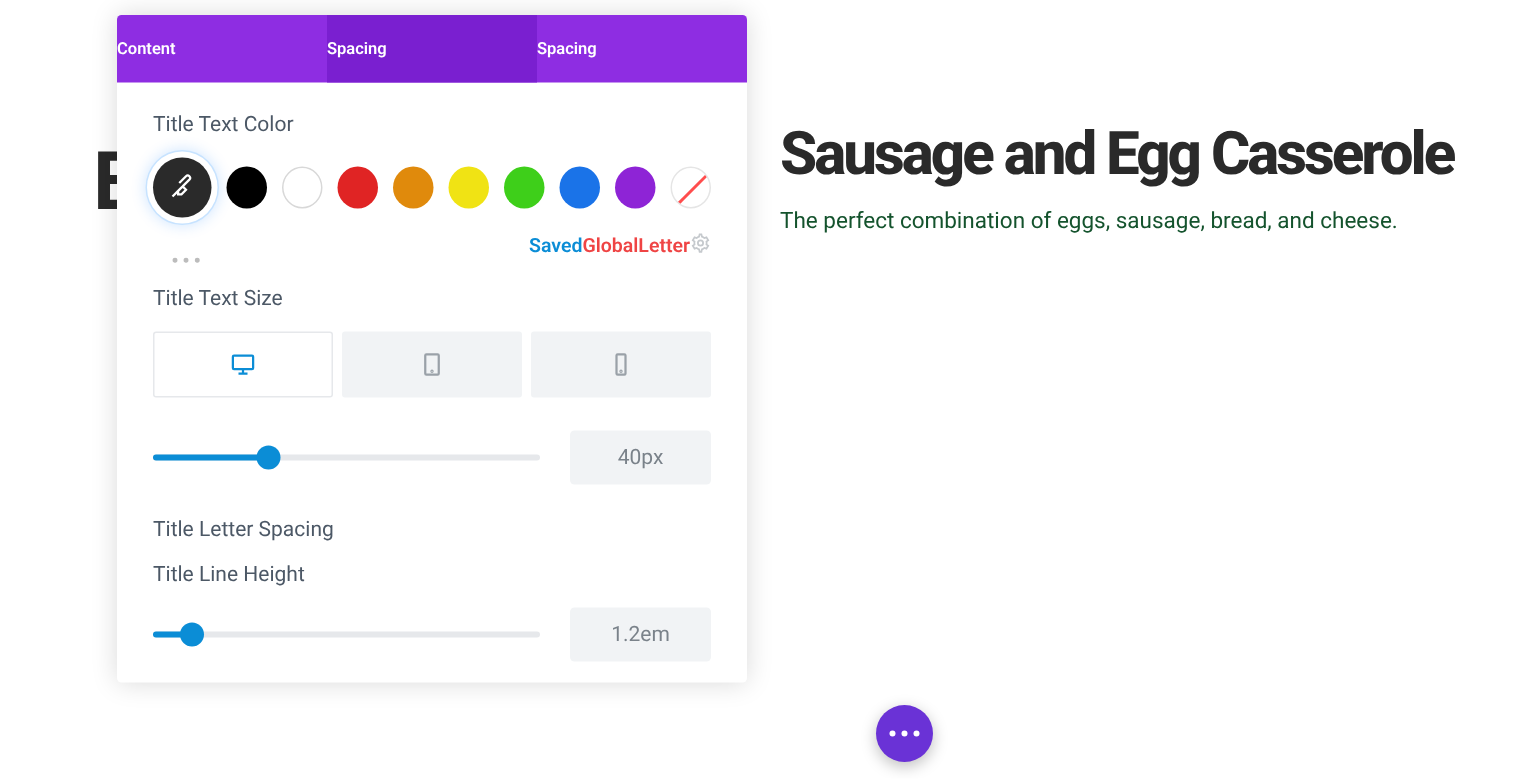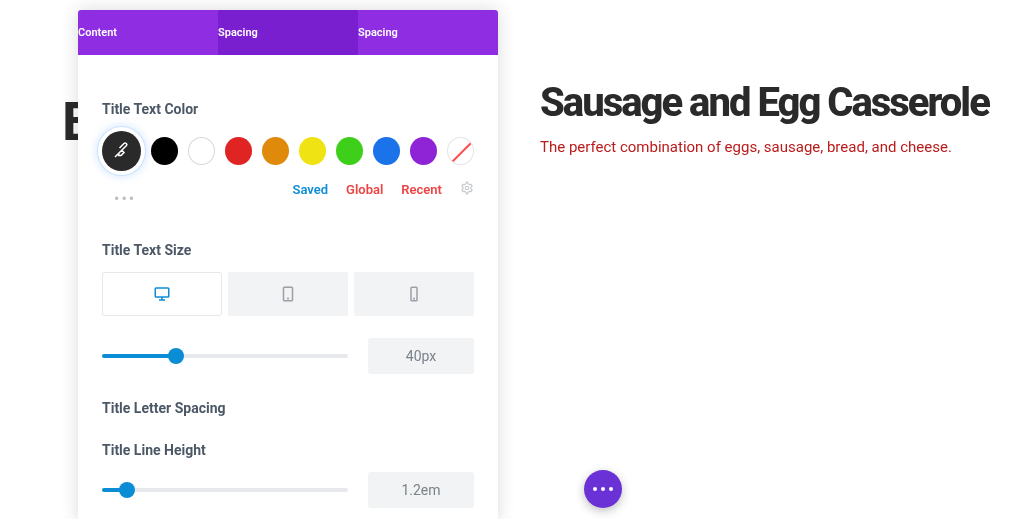--- a/index.html
+++ b/index.html
@@ -37,24 +37,24 @@
   }
   .tab.active {
     background: #7a1fd0;
   }
   .panel-body {
     padding: 20px 24px 0 24px;
     position: relative;
   }
   .section-label {
     color: #4c5866;
-    font-weight: 700;
+    font-weight: 400;
     font-size: 14px;
     margin-bottom: 14px;
-    margin-top: 26px;
+    margin-top: 0;
   }
   .swatch-row {
     display: flex;
     align-items: center;
     gap: 10px;
     margin-bottom: 10px;
   }
   .swatch {
     width: 28px;
     height: 28px;
@@ -75,21 +75,21 @@
   .swatch.clear {
     background:#fff; border:1px solid #e5e5e5; position:relative; overflow:hidden;
   }
   .swatch.clear::after {
     content:''; position:absolute; left:-4px; top:50%; width:36px; height:2px;
     background:#ff4d4d; transform: rotate(-45deg);
   }
   .more-dots { color:#bcbcbc; font-size:16px; letter-spacing:2px; margin-left:12px; }
   .palette-tabs {
     display:flex; justify-content:space-between; align-items:center;
-    gap:18px; font-size:13px; font-weight:600; margin-bottom: 18px;
+    gap:0; font-size:13px; font-weight:600; margin-bottom: 18px;
   }
   .pt-link { color:#ef4444; cursor:pointer; }
   .pt-link.active { color:#0b8dd6; }
   .pt-gear { color:#c5c9cd; cursor:pointer; }
   .device-seg {
     display:flex; gap:6px; margin-bottom:22px;
   }
   .device-btn {
     flex:1; height:44px; border:1px solid #e6e8eb;
     display:flex; align-items:center; justify-content:center;
@@ -106,37 +106,37 @@
     cursor:pointer;
   }
   .slider-fill {
     position:absolute; left:0; top:0; height:4px; background:#0b8dd6; border-radius:2px;
   }
   .slider-thumb {
     position:absolute; top:50%; width:16px; height:16px; background:#0b8dd6;
     border-radius:50%; transform:translate(-50%,-50%);
   }
   .slider-value {
-    width:106px; height:36px; background:#f1f3f5; border-radius:3px;
+    width:94px; height:36px; background:#f1f3f5; border-radius:3px;
     display:flex; align-items:center; justify-content:center;
     color:#7a828a; font-size:14px;
   }
 
   
   .bg-letter {
     position:absolute; left:62px; top:90px; font-size:54px; font-weight:700;
     color:#2a2a2a; z-index:-1;
   }
   
-  .preview { position:absolute; left:540px; top:82px; }
+  .preview { position:absolute; left:520px; top:82px; }
   .preview h1 {
     font-size:40px; font-weight:800; letter-spacing:-2px; color:#2a2a2a;
     line-height:1.05; margin-bottom:14px;
   }
-  .preview p { color:#b91c1c; font-size:15px; }
+  .preview p { color:#14532d; font-size:15px; }
   
   .fab {
     position:absolute; left:584px; top:470px;
     width:38px; height:38px; border-radius:50%;
     background:#6a32d6; display:flex; align-items:center; justify-content:center;
     box-shadow:0 3px 10px rgba(0,0,0,0.25); cursor:pointer;
   }
   .fab span { width:4px; height:4px; background:#fff; border-radius:50%; margin:0 2px; }
 </style>
 </head>
@@ -170,21 +170,21 @@
       <div class="swatch" style="background:#1a73e8"></div>
       <div class="swatch" style="background:#8e24d6"></div>
       <div class="swatch clear"></div>
     </div>
 
     <div style="display:flex; align-items:center; justify-content:space-between;">
       <span class="more-dots">•••</span>
       <div class="palette-tabs">
         <span class="pt-link active">Saved</span>
         <span class="pt-link">Global</span>
-        <span class="pt-link">Recent</span>
+        <span class="pt-link">Letter</span>
         <span class="pt-gear">
           <svg width="14" height="14" viewBox="0 0 24 24" fill="none" stroke="currentColor" stroke-width="2">
             <circle cx="12" cy="12" r="3"></circle>
               <path d="M19 12a7 7 0 00-.2-1.6l2-1.5-2-3.4-2.3.9a7 7 0 00-2.8-1.6L13 2h-2l-.7 2.8a7 7 0 00-2.8 1.6l-2.3-.9-2 3.4 2 1.5A7 7 0 005 12c0 .5.1 1.1.2 1.6l-2 1.5 2 3.4 2.3-.9a7 7 0 002.8 1.6L11 22h2l.7-2.8a7 7 0 002.8-1.6l2.3.9 2-3.4-2-1.5c.1-.5.2-1.1.2-1.6z"></path>
           </svg>
         </span>
       </div>
     </div>
 
     <div class="section-label">Title Text Size</div>

